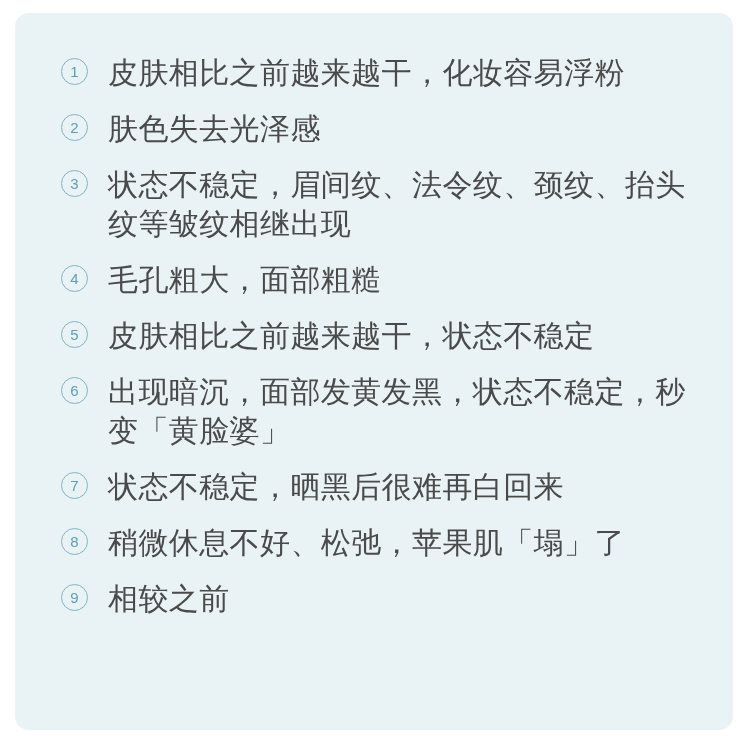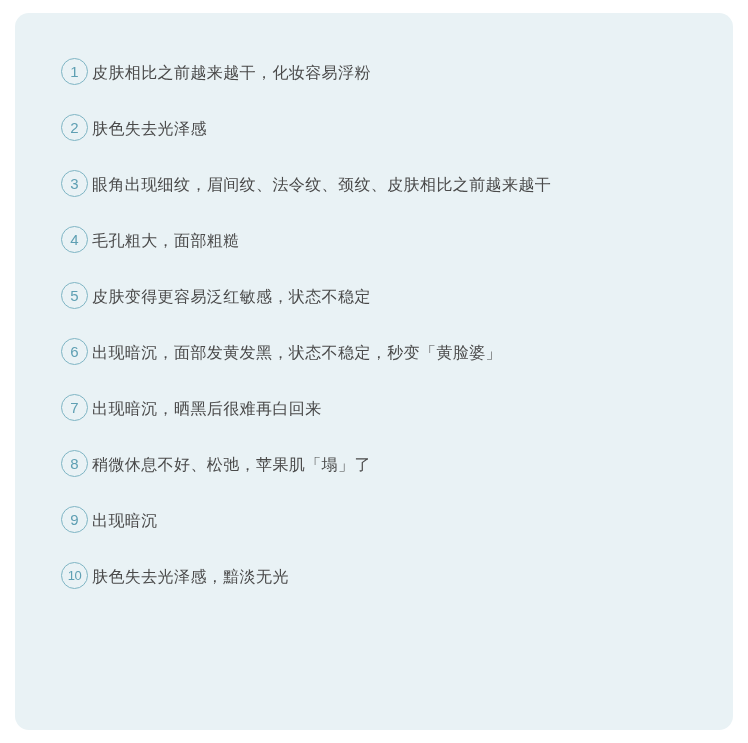--- a/index.html
+++ b/index.html
@@ -46,23 +46,23 @@
     box-sizing: border-box;
     margin-top: 5px;
     font-family: "Liberation Sans", sans-serif;
   }
   .num.wide {
     font-size: 13px;
     letter-spacing: -0.5px;
   }
   .text {
     flex: 1 1 auto;
-    margin-left: 4px;
+    margin-left: 20px;
     color: #4a4a4a;
-    font-size: 16px;
+    font-size: 30px;
     line-height: 39px;
     letter-spacing: 0.4px;
     font-family: "DejaVu Sans", "Liberation Sans", sans-serif;
   }
 </style>
 </head>
 <body>
 
 <div id="card">
   <ul class="list">
@@ -72,52 +72,48 @@
       <span class="text">皮肤相比之前越来越干，化妆容易浮粉</span>
     </li>
 
     <li class="item">
       <span class="num">2</span>
       <span class="text">肤色失去光泽感</span>
     </li>
 
     <li class="item">
       <span class="num">3</span>
-      <span class="text">眼角出现细纹，眉间纹、法令纹、颈纹、皮肤相比之前越来越干</span>
+      <span class="text">状态不稳定，眉间纹、法令纹、颈纹、抬头纹等皱纹相继出现</span>
     </li>
 
     <li class="item">
       <span class="num">4</span>
       <span class="text">毛孔粗大，面部粗糙</span>
     </li>
 
     <li class="item">
       <span class="num">5</span>
-      <span class="text">皮肤变得更容易泛红敏感，状态不稳定</span>
+      <span class="text">皮肤相比之前越来越干，状态不稳定</span>
     </li>
 
     <li class="item">
       <span class="num">6</span>
       <span class="text">出现暗沉，面部发黄发黑，状态不稳定，秒变「黄脸婆」</span>
     </li>
 
     <li class="item">
       <span class="num">7</span>
-      <span class="text">出现暗沉，晒黑后很难再白回来</span>
+      <span class="text">状态不稳定，晒黑后很难再白回来</span>
     </li>
 
     <li class="item">
       <span class="num">8</span>
       <span class="text">稍微休息不好、松弛，苹果肌「塌」了</span>
     </li>
 
     <li class="item">
       <span class="num">9</span>
-      <span class="text">出现暗沉</span>
+      <span class="text">相较之前</span>
     </li>
 
-    <li class="item">
-      <span class="num wide">10</span>
-      <span class="text">肤色失去光泽感，黯淡无光</span>
-    </li>
 
   </ul>
 </div>
 
 </body></html>

